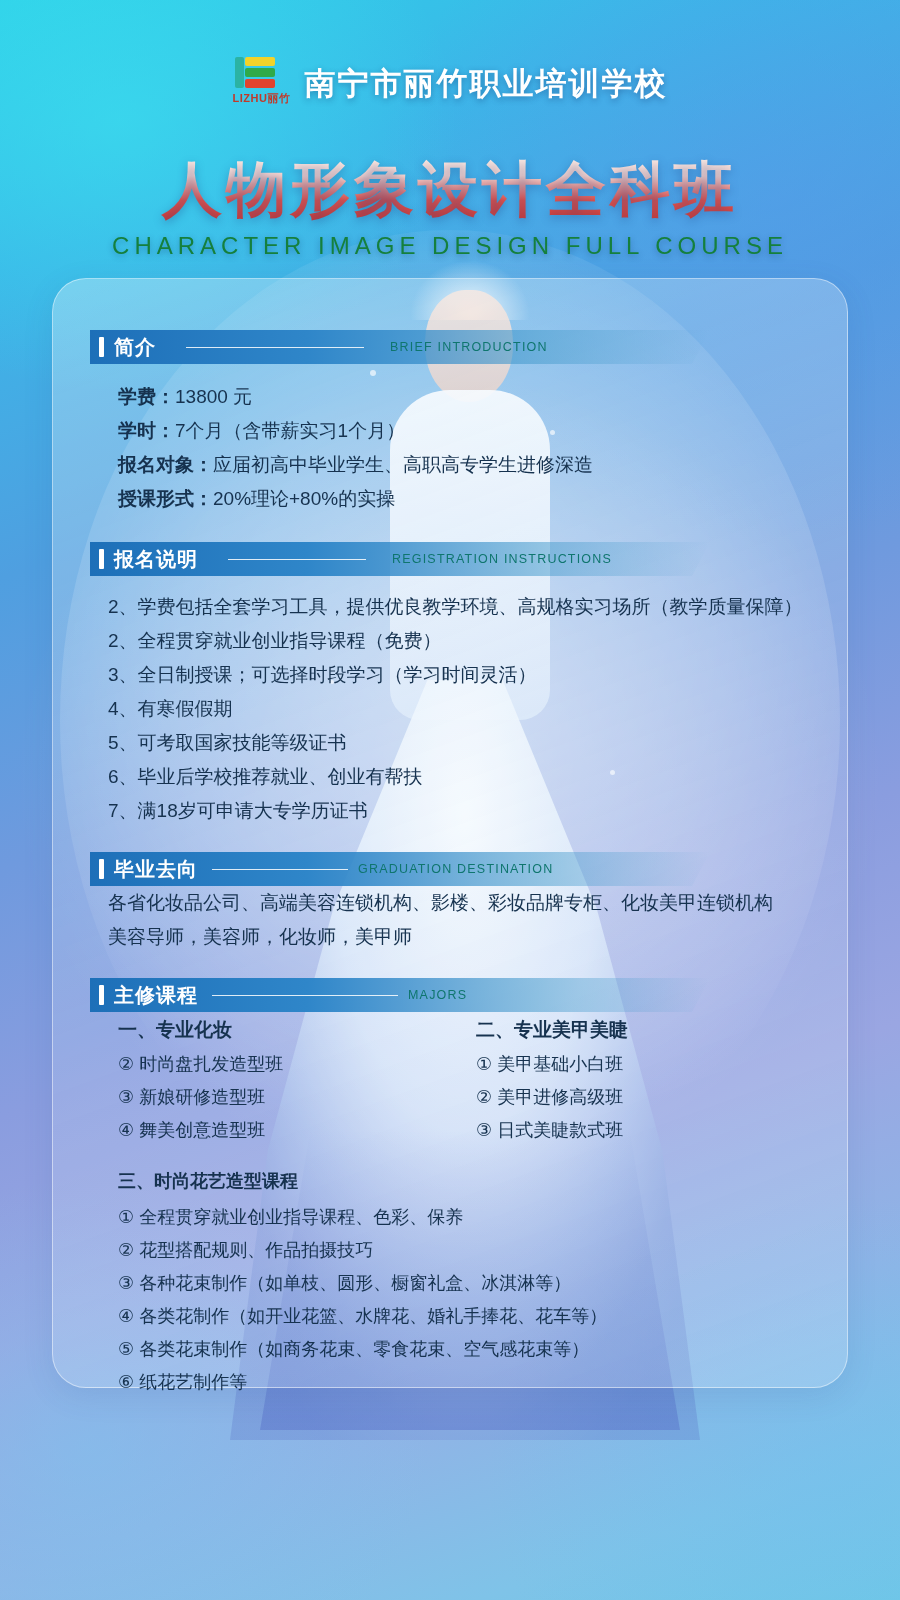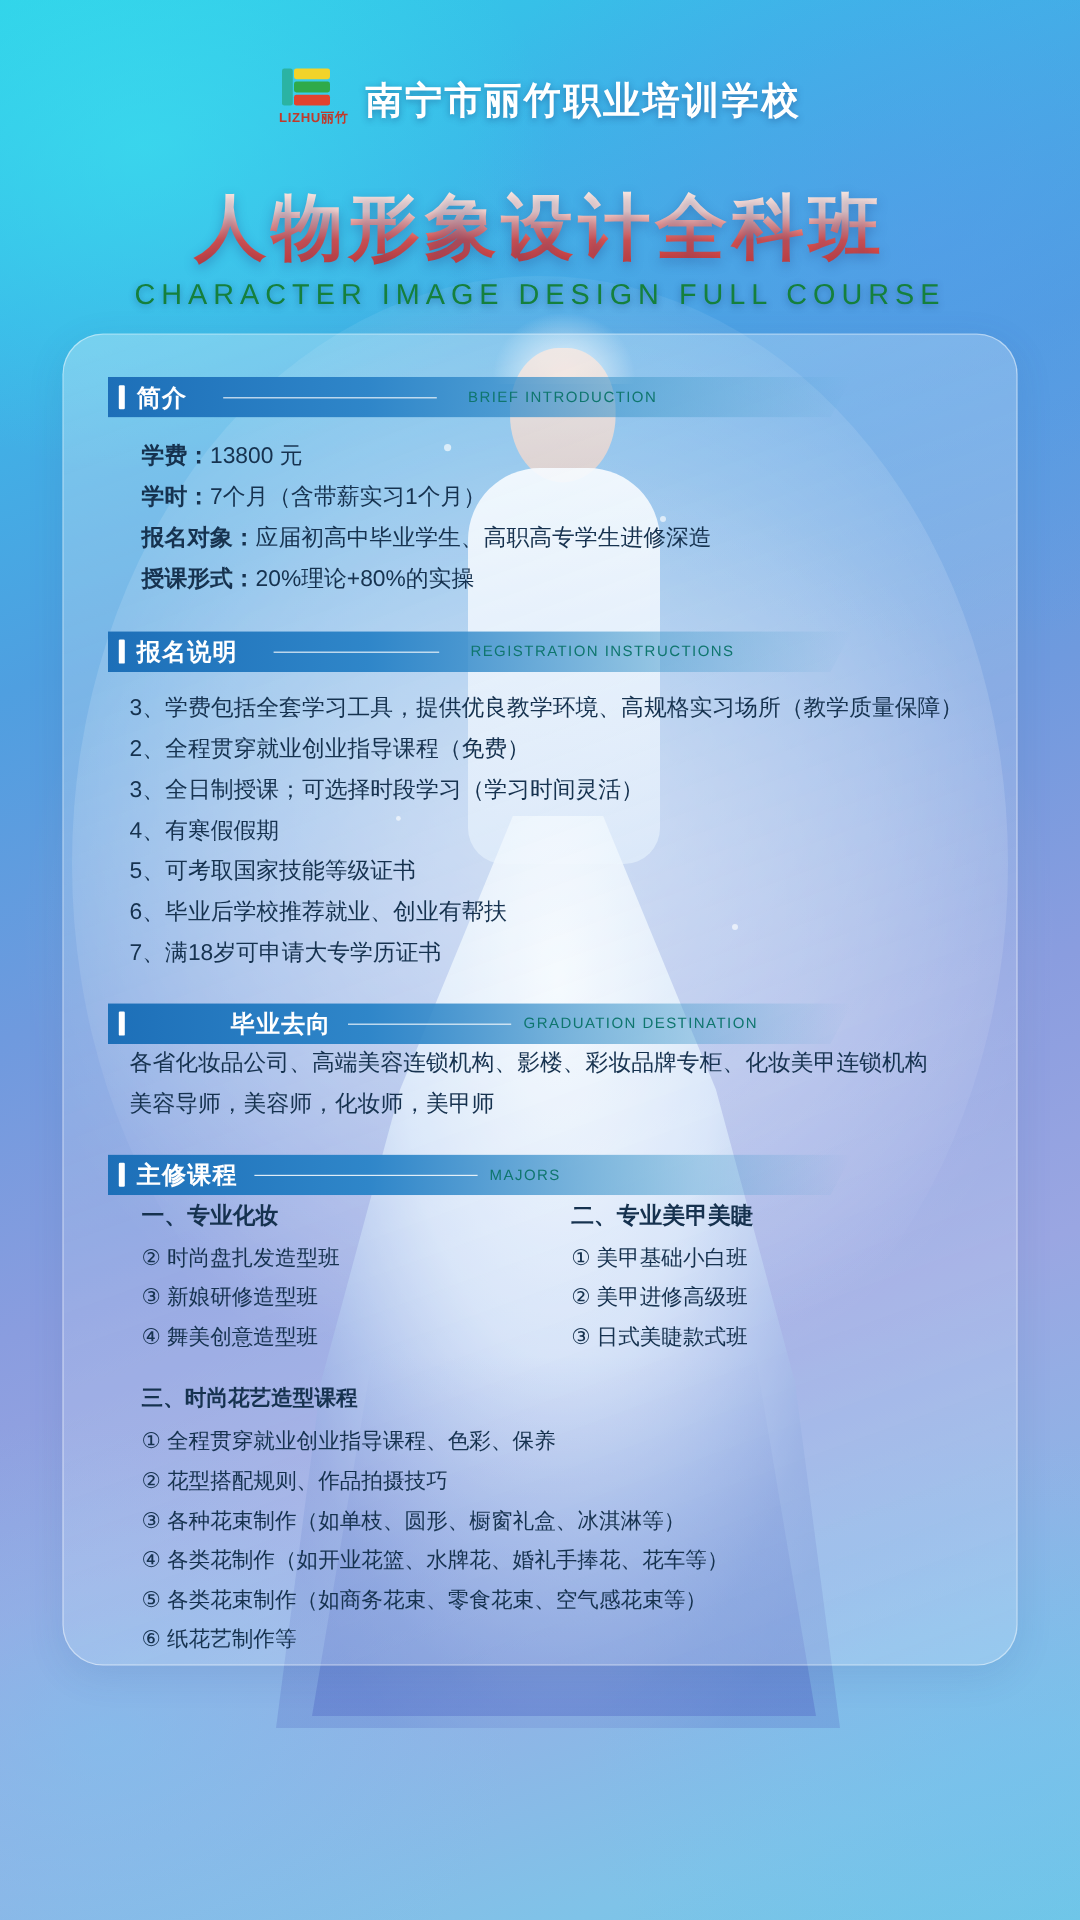--- a/index.html
+++ b/index.html
@@ -165,21 +165,21 @@
   <div class="brand-name">南宁市丽竹职业培训学校</div>
 </div>
 
 <div class="title-cn">人物形象设计全科班</div>
 <div class="title-en">CHARACTER IMAGE DESIGN FULL COURSE</div>
 
 <div class="card"></div>
 
 <div class="content">
 
-  <div class="sec" style="margin-top:36px;gap:16px;">
+  <div class="sec" style="margin-top:52px;gap:16px;">
     <div class="bar"></div>
     <div class="accent"></div>
     <div class="cn">简介</div>
     <div class="rule" style="width:178px;"></div>
     <div class="en">BRIEF INTRODUCTION</div>
   </div>
 
   <div class="blk body-txt" style="margin-top:16px;">
     <div class="row"><b>学费：</b><span>13800 元</span></div>
     <div class="row"><b>学时：</b><span>7个月（含带薪实习1个月）</span></div>
@@ -189,30 +189,30 @@
 
   <div class="sec" style="margin-top:26px;gap:16px;">
     <div class="bar"></div>
     <div class="accent"></div>
     <div class="cn">报名说明</div>
     <div class="rule" style="width:138px;"></div>
     <div class="en">REGISTRATION INSTRUCTIONS</div>
   </div>
 
   <div class="blk-wide body-txt" style="margin-top:14px;">
-    <div class="row">3、学费包括全套学习工具，提供优良教学环境、高规格实习场所（教学质量保障）</div>
+    <div class="row">2、学费包括全套学习工具，提供优良教学环境、高规格实习场所（教学质量保障）</div>
     <div class="row">2、全程贯穿就业创业指导课程（免费）</div>
     <div class="row">3、全日制授课；可选择时段学习（学习时间灵活）</div>
     <div class="row">4、有寒假假期</div>
     <div class="row">5、可考取国家技能等级证书</div>
     <div class="row">6、毕业后学校推荐就业、创业有帮扶</div>
     <div class="row">7、满18岁可申请大专学历证书</div>
   </div>
 
-  <div class="sec" style="margin-top:24px;justify-content:center;">
+  <div class="sec" style="margin-top:24px;">
     <div class="bar"></div>
     <div class="accent"></div>
     <div class="cn">毕业去向</div>
     <div class="rule" style="width:136px;"></div>
     <div class="en">GRADUATION DESTINATION</div>
   </div>
 
   <div class="blk-wide body-txt" style="margin-top:0;">
     <div class="row">各省化妆品公司、高端美容连锁机构、影楼、彩妆品牌专柜、化妆美甲连锁机构</div>
     <div class="row">美容导师，美容师，化妆师，美甲师</div>

